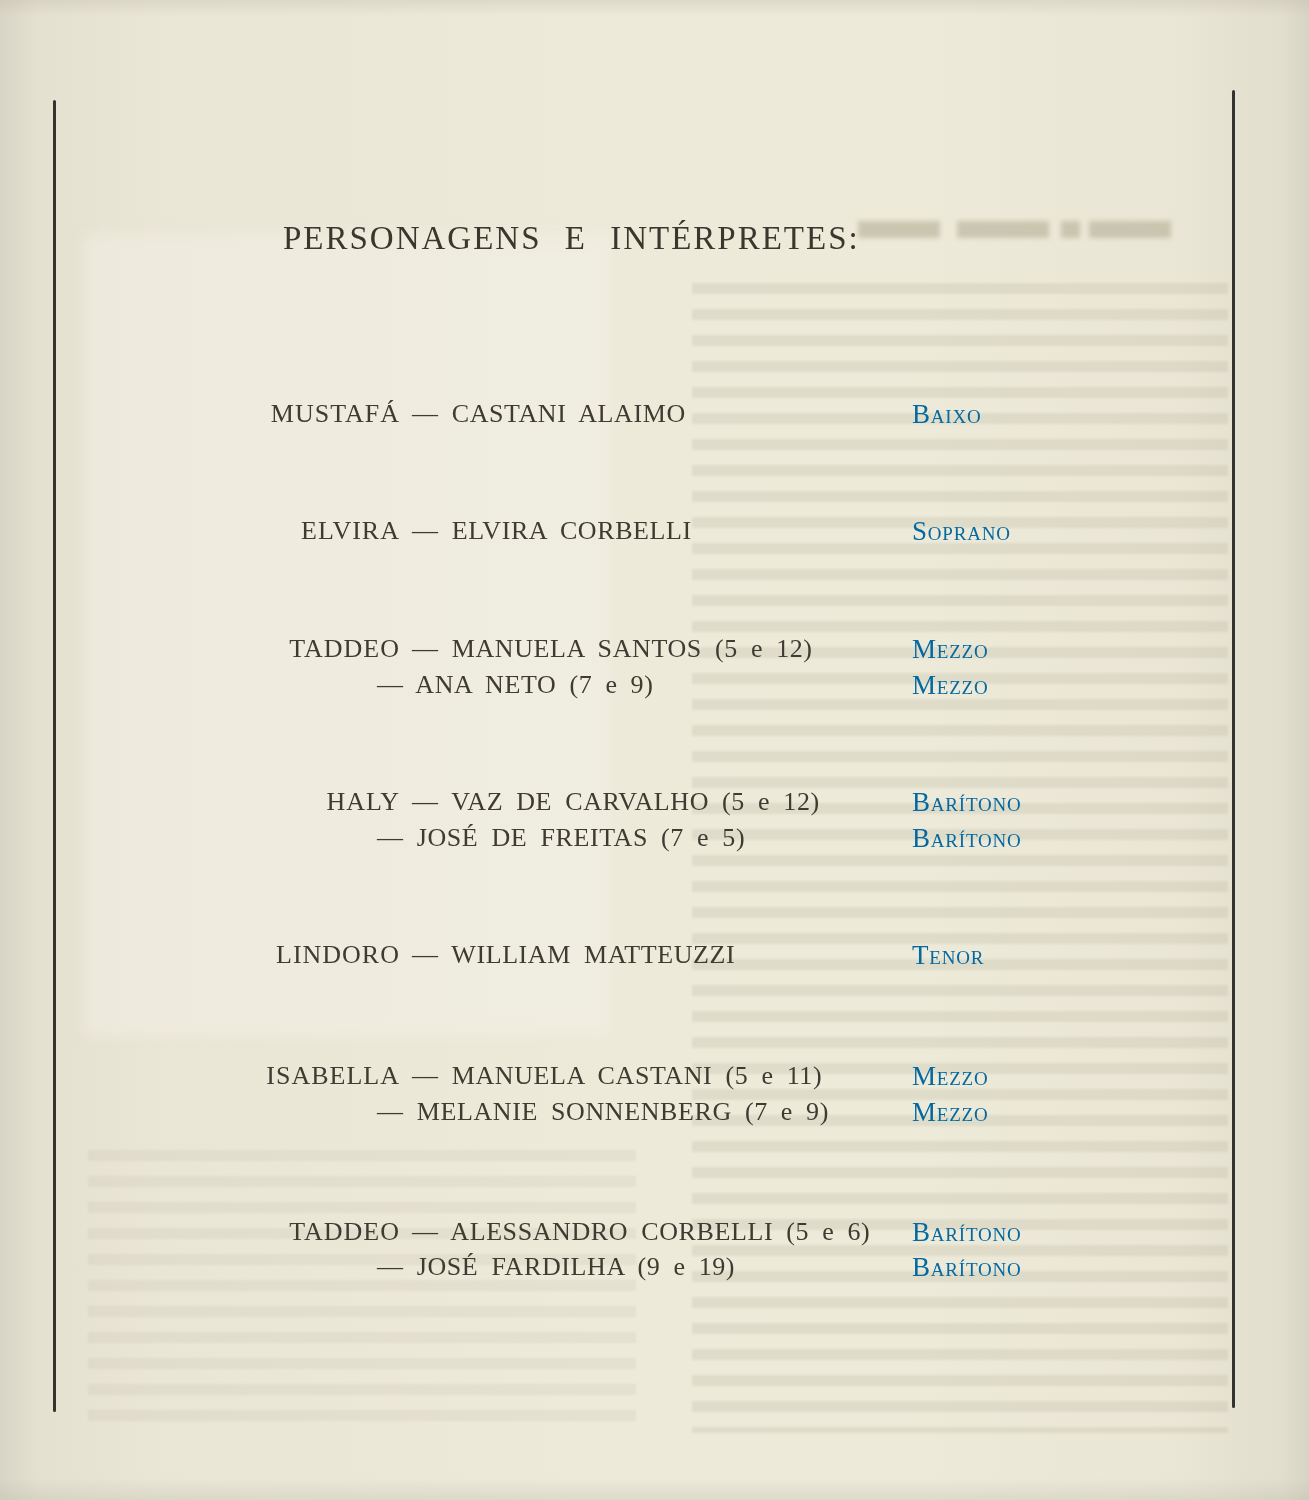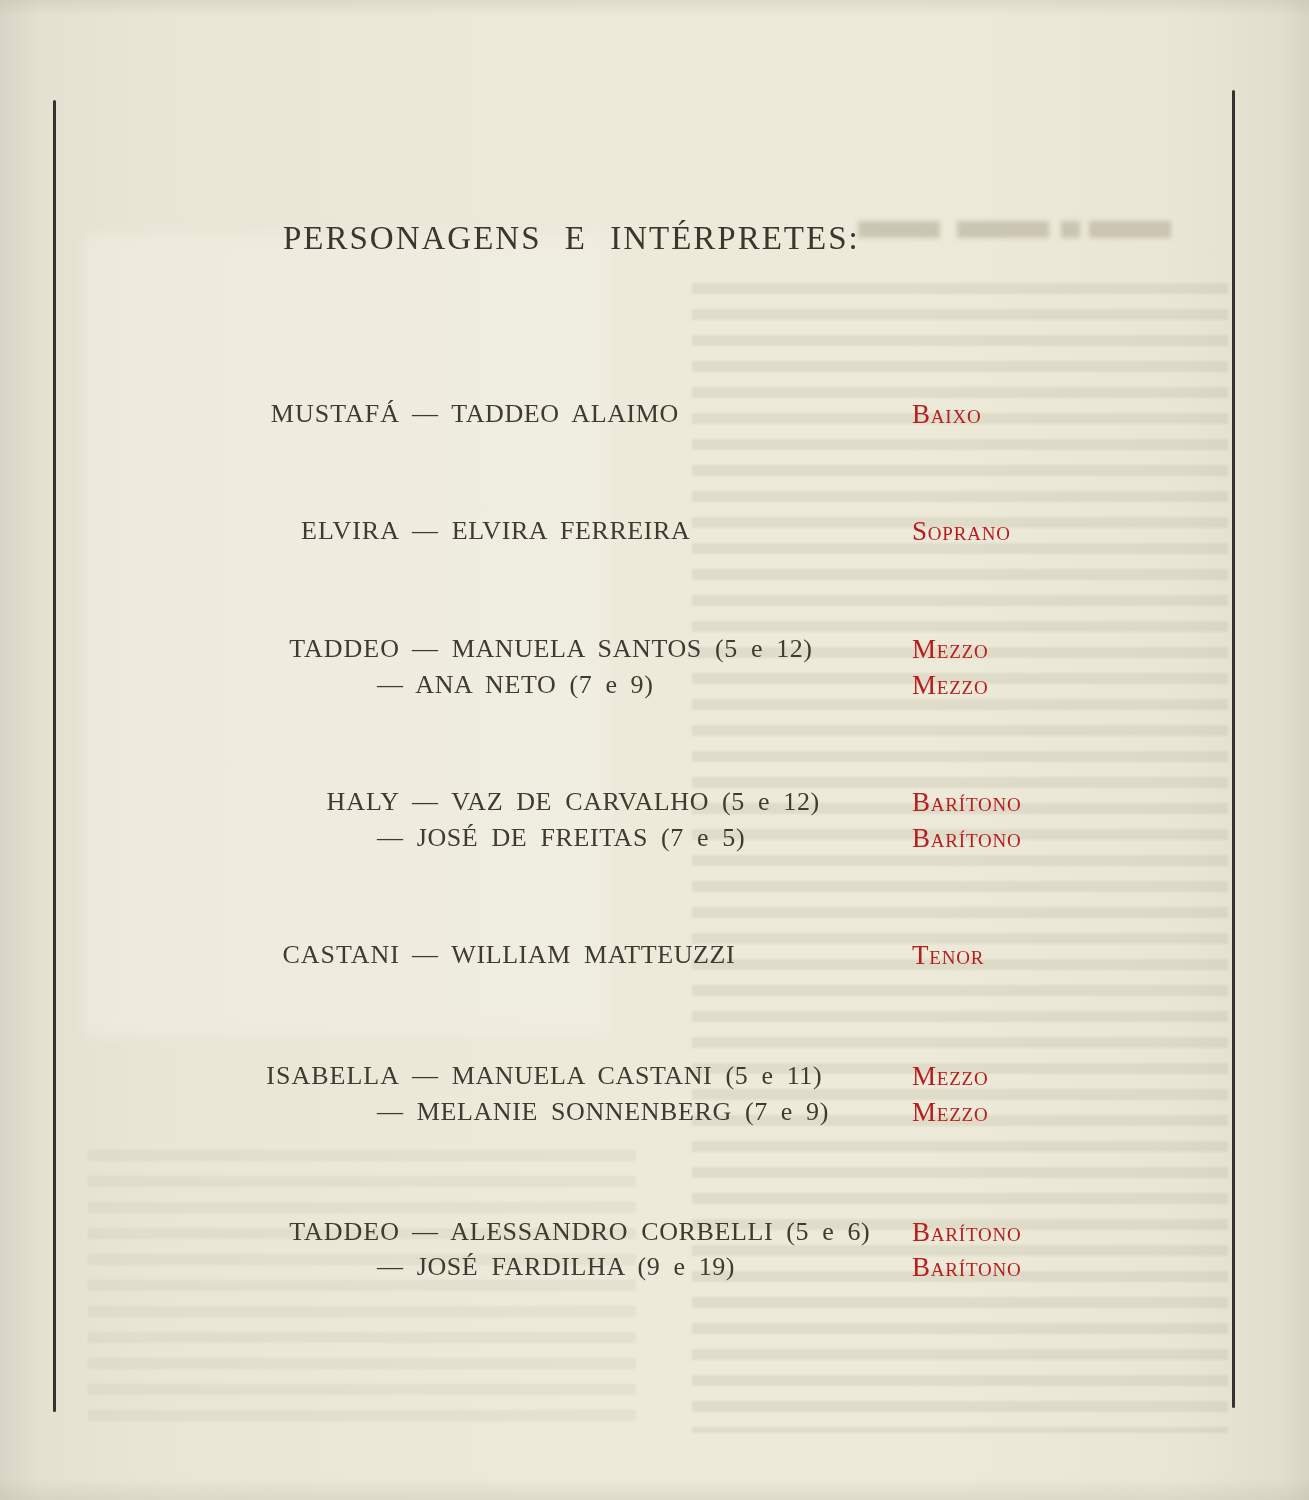--- a/index.html
+++ b/index.html
@@ -48,48 +48,48 @@
     font-size: 26px; line-height: 1.15;
     letter-spacing: 0.6px; word-spacing: 6px;
     white-space: nowrap; color: #403b32;
   }
   .char  { position: absolute; right: 909px; letter-spacing: 1px; text-align: left; }
   .entry { position: absolute; left: 412px; }
   .entry.cont { left: 377px; font-family: Liberation Serif, serif; }
   .voice {
     position: absolute; left: 912px;
     font-variant: small-caps; font-size: 27px;
-    letter-spacing: 0.8px; color: #b91c1c;
+    letter-spacing: 0.8px; color: #0369a1;
   }
 </style>
 </head>
 <body>
 
 <div class="rule" id="rule-left"></div>
 <div class="rule" id="rule-right"></div>
 
 <div class="showthrough" id="st-left-photo"></div>
 <div class="showthrough st-lines" id="st-right-column"></div>
 <div class="showthrough st-lines" id="st-left-bottom"></div>
 <div class="st-head" id="st-head-1"></div>
 <div class="st-head" id="st-head-2"></div>
 <div class="st-head" id="st-head-3"></div>
 <div class="st-head" id="st-head-4"></div>
 
 <h1 class="page-title" style="margin:0;font-weight:normal;">PERSONAGENS E INTÉRPRETES:</h1>
 
 <div class="cast-line" style="top:399px">
   <span class="char">MUSTAFÁ</span>
-  <span class="entry"><span>—</span> <span>TADDEO ALAIMO</span></span>
+  <span class="entry"><span>—</span> <span>CASTANI ALAIMO</span></span>
   <span class="voice">Baixo</span>
 </div>
 
 <div class="cast-line" style="top:516px">
   <span class="char">ELVIRA</span>
-  <span class="entry"><span>—</span> <span>ELVIRA FERREIRA</span></span>
+  <span class="entry"><span>—</span> <span>ELVIRA CORBELLI</span></span>
   <span class="voice">Soprano</span>
 </div>
 
 <div class="cast-line" style="top:634px">
   <span class="char">TADDEO</span>
   <span class="entry"><span>—</span> <span>MANUELA SANTOS (5 e 12)</span></span>
   <span class="voice">Mezzo</span>
 </div>
 <div class="cast-line" style="top:670px">
   <span class="entry cont"><span>—</span> <span>ANA NETO (7 e 9)</span></span>
@@ -100,21 +100,21 @@
   <span class="char">HALY</span>
   <span class="entry"><span>—</span> <span>VAZ DE CARVALHO (5 e 12)</span></span>
   <span class="voice">Barítono</span>
 </div>
 <div class="cast-line" style="top:823px">
   <span class="entry cont"><span>—</span> <span>JOSÉ DE FREITAS (7 e 5)</span></span>
   <span class="voice">Barítono</span>
 </div>
 
 <div class="cast-line" style="top:940px">
-  <span class="char">CASTANI</span>
+  <span class="char">LINDORO</span>
   <span class="entry"><span>—</span> <span>WILLIAM MATTEUZZI</span></span>
   <span class="voice">Tenor</span>
 </div>
 
 <div class="cast-line" style="top:1061px">
   <span class="char">ISABELLA</span>
   <span class="entry"><span>—</span> <span>MANUELA CASTANI (5 e 11)</span></span>
   <span class="voice">Mezzo</span>
 </div>
 <div class="cast-line" style="top:1097px">

